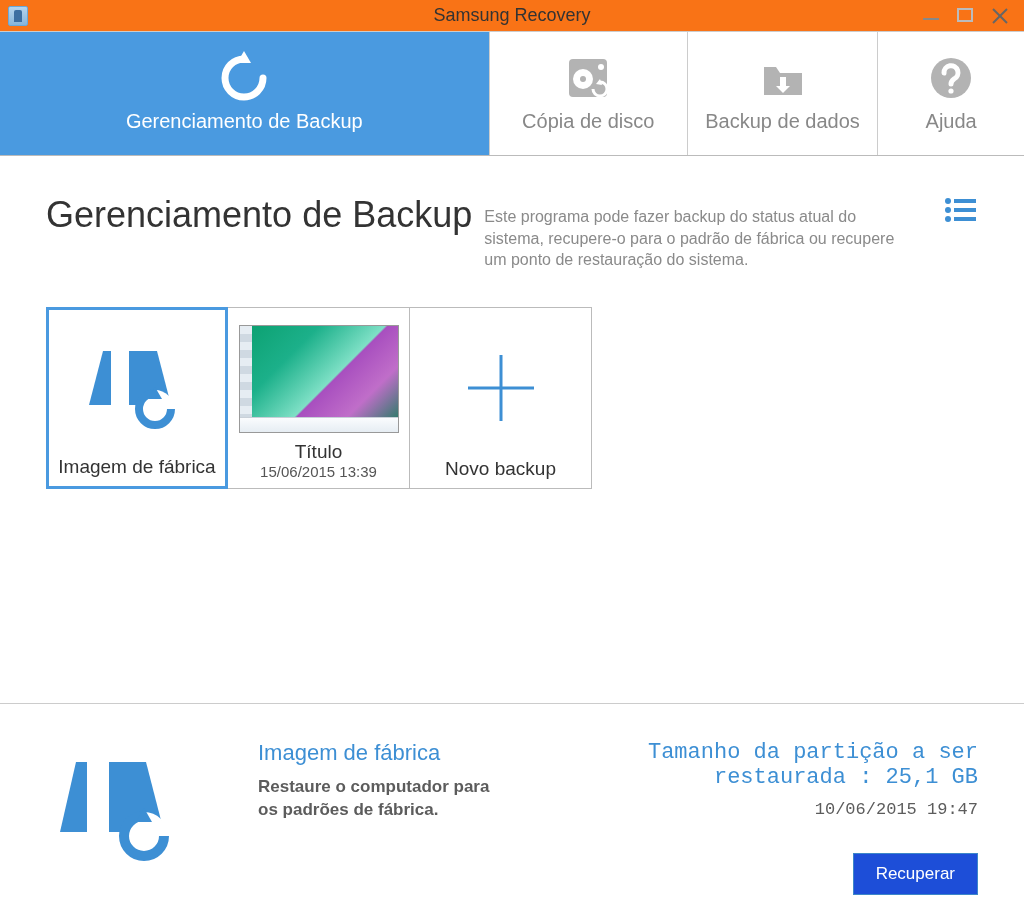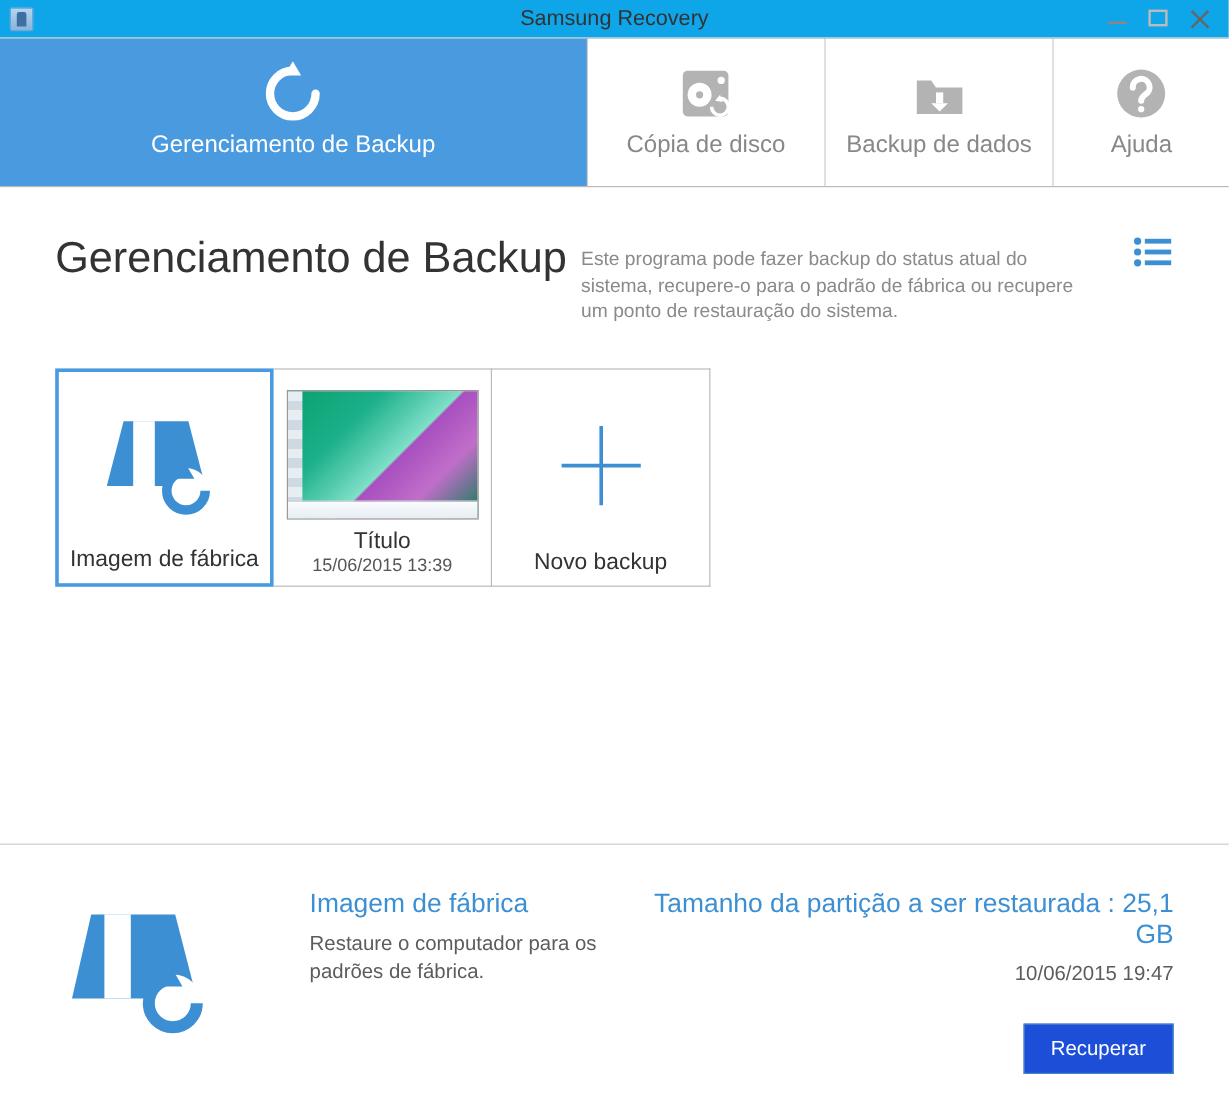--- a/index.html
+++ b/index.html
@@ -9,21 +9,21 @@
     width: 1024px;
     height: 921px;
     overflow: hidden;
     color: #333;
   }
   .titlebar {
     height: 32px;
     display: flex;
     align-items: center;
     border-bottom: 1px solid #ccc;
-    background: #0ea5e9;
+    background: #f97316;
     position: relative;
   }
   .titlebar .app-icon {
     width: 20px; height: 20px;
     margin-left: 8px;
     border: 1px solid #6aa8d8;
     background: linear-gradient(#b5d4ee, #87b5da);
     border-radius: 2px;
     display: flex;
     align-items: center;
@@ -197,24 +197,26 @@
   }
   .footer-col-left .ftitle {
     color: #3d8fd4;
     font-size: 22px;
     margin-bottom: 10px;
   }
   .footer-col-left .fdesc {
     color: #5c5c5c;
     font-size: 17px;
     line-height: 1.35;
+    font-weight: bold;
   }
   .footer-col-right {
     flex: 1;
     text-align: right;
+    font-family: Liberation Mono, monospace;
   }
   .footer-col-right .partsize {
     color: #3d8fd4;
     font-size: 22px;
   }
   .footer-col-right .fdate {
     color: #5c5c5c;
     font-size: 17px;
     margin-top: 10px;
   }

